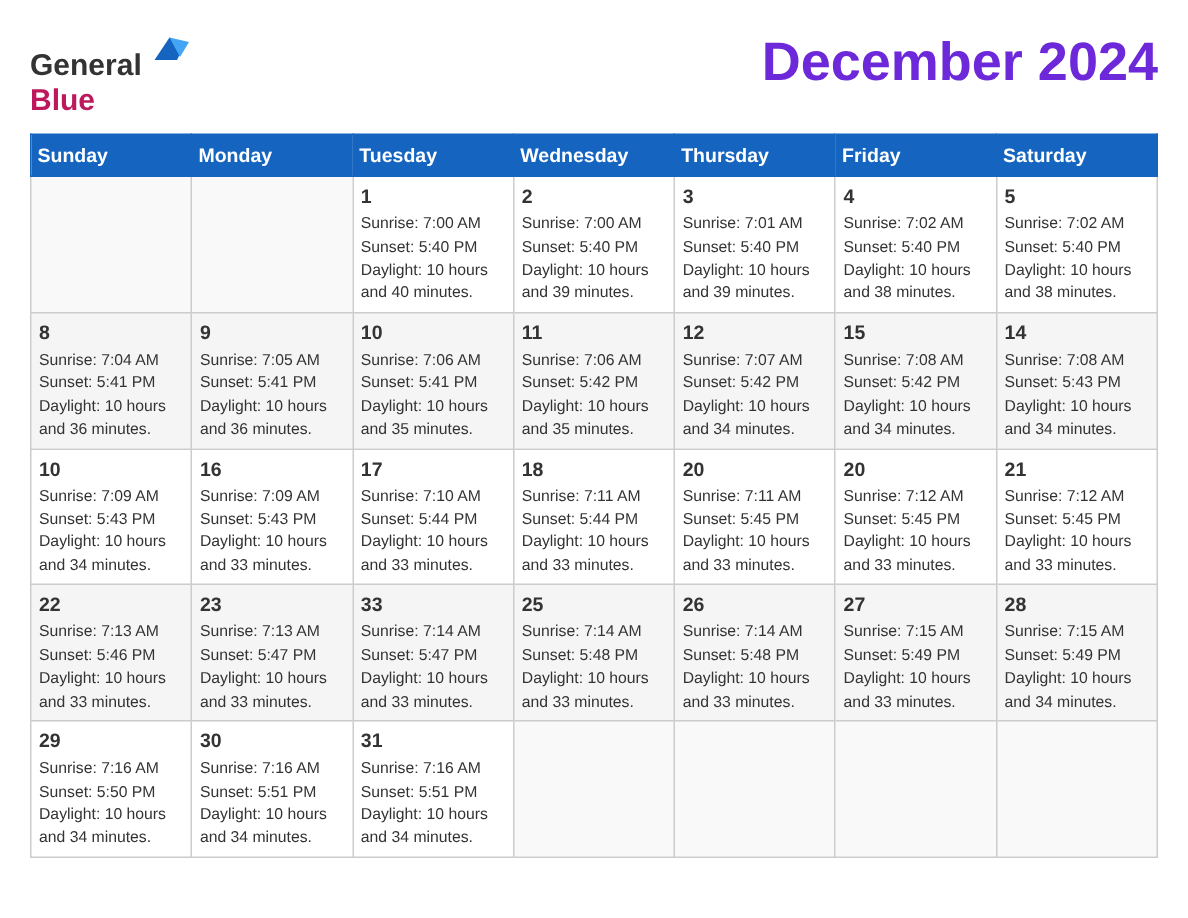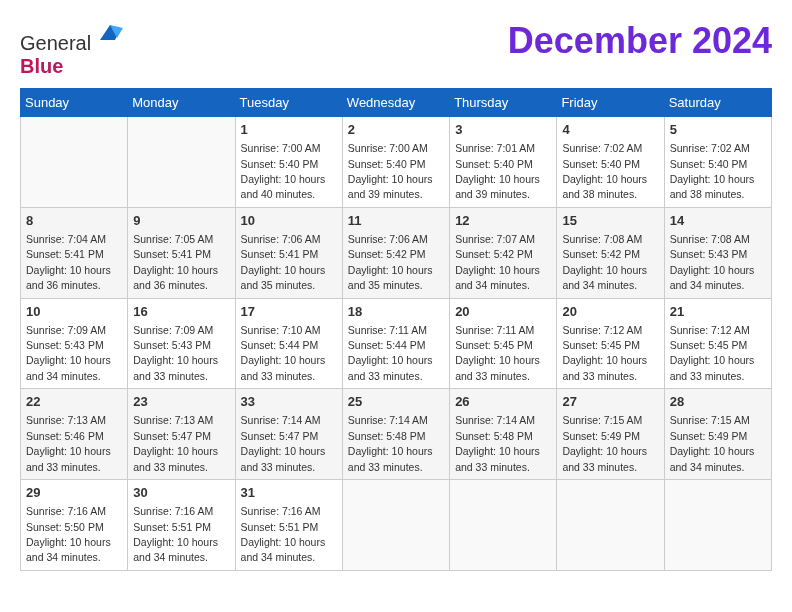--- a/index.html
+++ b/index.html
@@ -15,21 +15,21 @@
       justify-content: space-between;
       align-items: flex-start;
       margin-bottom: 10px;
     }
     .logo {
       display: flex;
       align-items: center;
     }
     .logo-text-general {
       font-size: 20px;
-      font-weight: normal;
+      font-weight: bold;
       color: #333;
       margin-top: 40px;
     }
     .logo-text-blue {
       font-size: 20px;
       font-weight: bold;
       color: #be185d;
     }
     .logo-icon {
       width: 30px;
@@ -52,21 +52,21 @@
       width: 100%;
       border-collapse: collapse;
       font-size: 11px;
     }
     .calendar thead th {
       background: #1565c0;
       color: #fff;
       padding: 6px 4px;
       text-align: left;
       font-size: 13px;
-      font-weight: normal;
+      font-weight: bold;
       border: 1px solid #1565c0;
     }
     .calendar tbody td {
       vertical-align: top;
       padding: 4px 5px;
       border: 1px solid #ccc;
       width: calc(100% / 7);
       min-height: 80px;
       background: #fff;
       color: #333;

